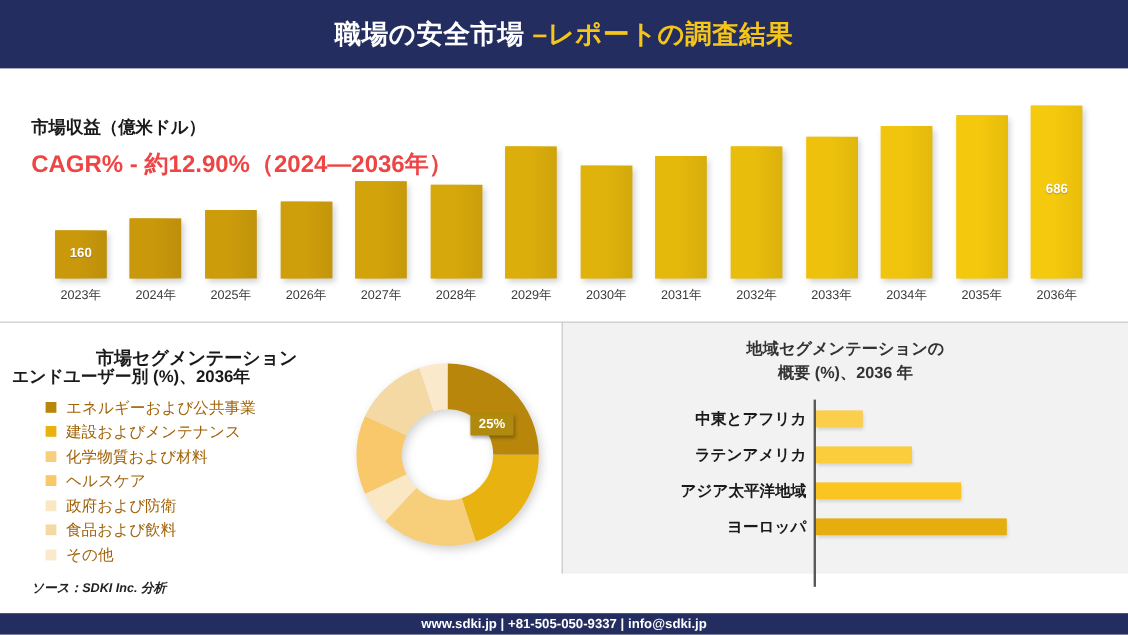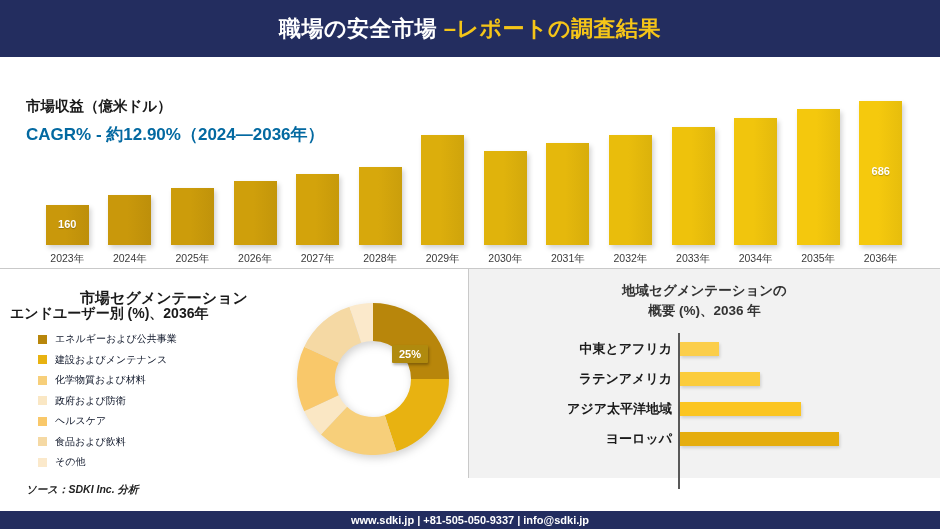--- a/index.html
+++ b/index.html
@@ -26,27 +26,27 @@
   #barpanel{
     position:absolute;left:0;top:68px;width:940px;height:200px;
     background:#ffffff;
   }
   #barpanel .cap1{
     position:absolute;left:26px;top:29px;
     font-size:14.5px;font-weight:bold;color:#1a1a1a;white-space:nowrap;
   }
   #barpanel .cap2{
     position:absolute;left:26px;top:55px;
-    font-size:17px;font-weight:bold;color:#0369a1;white-space:nowrap;
+    font-size:20px;font-weight:bold;color:#ef4444;white-space:nowrap;
   }
   #barArea{
     position:absolute;left:0;top:0;width:940px;height:200px;
   }
   .bcol{
-    position:absolute;bottom:23px;
+    position:absolute;bottom:36px;
     display:flex;flex-direction:column;justify-content:flex-end;align-items:center;
   }
   .bcol .bshape{
     width:100%;
     position:relative;
     box-shadow:2px 3px 5px rgba(0,0,0,.18);
   }
   .bcol .bval{
     position:absolute;left:0;right:0;
     text-align:center;
@@ -78,21 +78,21 @@
   }
   #segSub{
     position:absolute;left:10px;top:36px;
     font-size:14px;font-weight:bold;color:#1a1a1a;white-space:nowrap;
   }
   #segLegend{
     position:absolute;left:38px;top:60px;width:230px;
   }
   .lgrow{display:flex;align-items:center;height:20.5px;}
   .lgsw{width:9px;height:9px;flex:0 0 9px;margin-right:8px;}
-  .lgtx{font-size:10px;color:#0f172a;white-space:nowrap;line-height:1;}
+  .lgtx{font-size:13px;color:#a16207;white-space:nowrap;line-height:1;}
   #srcNote{
     position:absolute;left:26px;top:214px;
     font-size:10.5px;font-style:italic;font-weight:bold;color:#222;white-space:nowrap;
   }
   #donutWrap{
     position:absolute;left:288px;top:20px;width:170px;height:180px;
   }
   #donutSvg{display:block;filter:drop-shadow(2px 3px 4px rgba(0,0,0,.18));}
   #donutLabel{
     position:absolute;
@@ -168,21 +168,21 @@
         <div class="bshape" style="height: 57px; background: linear-gradient(90deg, rgb(204, 156, 11) 0%, rgb(204, 156, 11) 45%, rgba(0, 0, 0, 0.06) 100%), rgb(204, 156, 11);">
           <div class="blab">2025年</div>
         </div>
       </div>
       <div class="bcol" style="left: 233.5px; width: 43px;">
         <div class="bshape" style="height: 64px; background: linear-gradient(90deg, rgb(207, 159, 11) 0%, rgb(207, 159, 11) 45%, rgba(0, 0, 0, 0.06) 100%), rgb(207, 159, 11);">
           <div class="blab">2026年</div>
         </div>
       </div>
       <div class="bcol" style="left: 296.071px; width: 43px;">
-        <div class="bshape" style="height: 71px; background: linear-gradient(90deg, rgb(211, 163, 11) 0%, rgb(211, 163, 11) 45%, rgba(0, 0, 0, 0.06) 100%), rgb(211, 163, 11);">
+        <div class="bshape" style="height: 81px; background: linear-gradient(90deg, rgb(211, 163, 11) 0%, rgb(211, 163, 11) 45%, rgba(0, 0, 0, 0.06) 100%), rgb(211, 163, 11);">
           <div class="blab">2027年</div>
         </div>
       </div>
       <div class="bcol" style="left: 358.643px; width: 43px;">
         <div class="bshape" style="height: 78px; background: linear-gradient(90deg, rgb(215, 168, 12) 0%, rgb(215, 168, 12) 45%, rgba(0, 0, 0, 0.06) 100%), rgb(215, 168, 12);">
           <div class="blab">2028年</div>
         </div>
       </div>
       <div class="bcol" style="left: 421.214px; width: 43px;">
         <div class="bshape" style="height: 110px; background: linear-gradient(90deg, rgb(220, 174, 12) 0%, rgb(220, 174, 12) 45%, rgba(0, 0, 0, 0.06) 100%), rgb(220, 174, 12);">
@@ -240,26 +240,26 @@
         </div>
         <div class="lgrow">
           <span class="lgsw" style="background: rgb(232, 178, 17);"></span>
           <span class="lgtx">建設およびメンテナンス</span>
         </div>
         <div class="lgrow">
           <span class="lgsw" style="background: rgb(247, 207, 122);"></span>
           <span class="lgtx">化学物質および材料</span>
         </div>
         <div class="lgrow">
+          <span class="lgsw" style="background: rgb(249, 200, 106);"></span>
+          <span class="lgtx">ヘルスケア</span>
+        </div>
+        <div class="lgrow">
           <span class="lgsw" style="background: rgb(250, 231, 196);"></span>
           <span class="lgtx">政府および防衛</span>
-        </div>
-        <div class="lgrow">
-          <span class="lgsw" style="background: rgb(249, 200, 106);"></span>
-          <span class="lgtx">ヘルスケア</span>
         </div>
         <div class="lgrow">
           <span class="lgsw" style="background: rgb(245, 217, 164);"></span>
           <span class="lgtx">食品および飲料</span>
         </div>
         <div class="lgrow">
           <span class="lgsw" style="background: rgb(251, 233, 203);"></span>
           <span class="lgtx">その他</span>
         </div>
       </div>

